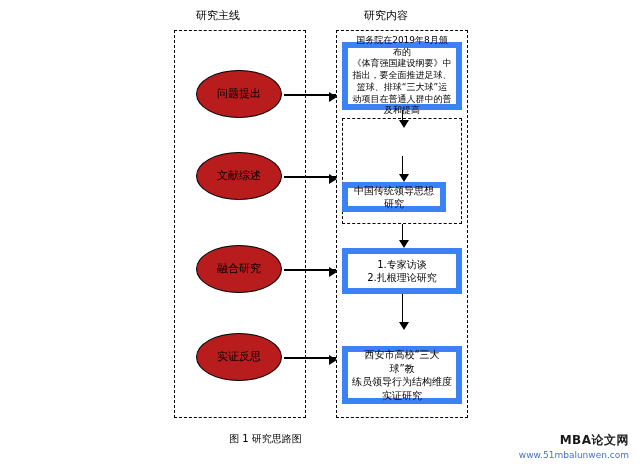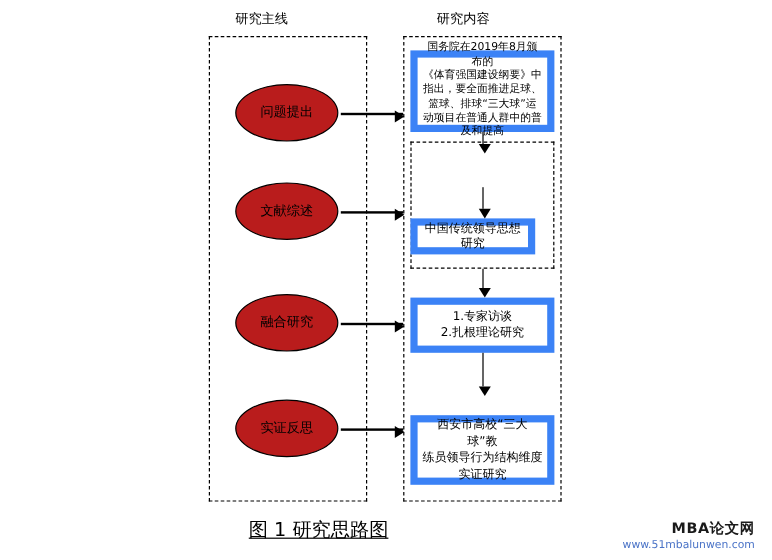--- a/index.html
+++ b/index.html
@@ -123,22 +123,21 @@
   #ar-v-1 { left: 402px; top: 156px; height: 18px; }
   #ar-v-2 { left: 402px; top: 224px; height: 16px; }
   #ar-v-3 { left: 402px; top: 294px; height: 28px; }
 
   
   #caption {
     position: absolute;
     left: 0; top: 432px;
     width: 531px;
     text-align: center;
-    font-size: 16px;
-    text-decoration: underline;
+    font-size: 10px;
   }
   
   #wm-main {
     position: absolute;
     right: 14px; top: 432px;
     font-size: 12px;
     font-weight: bold;
     color: #1a1a1a;
     letter-spacing: 0.5px;
   }

